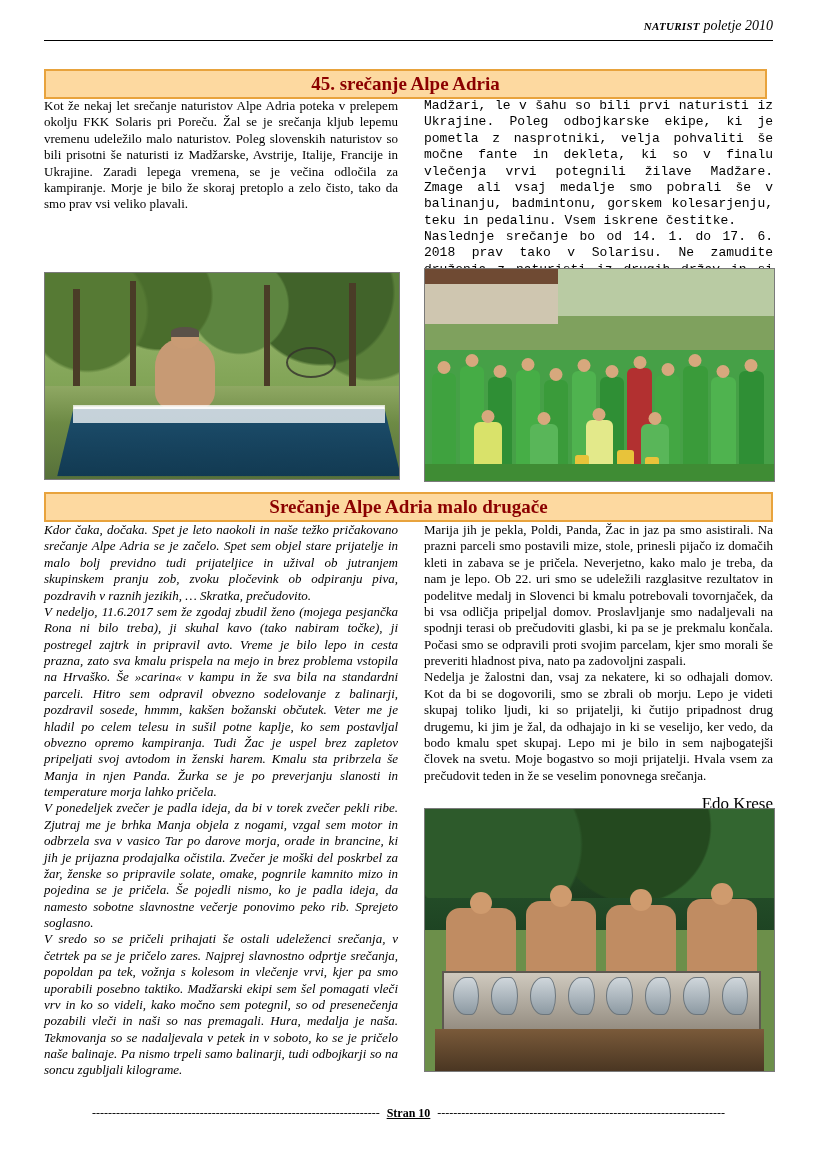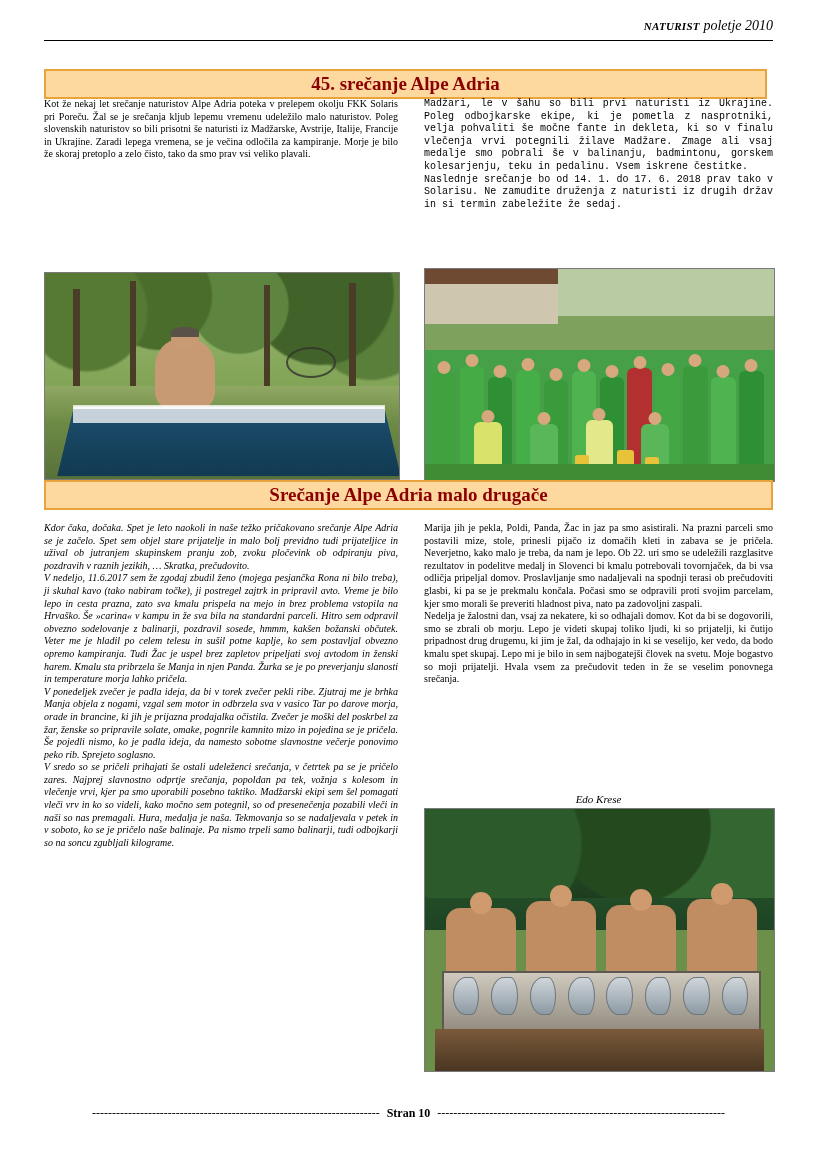--- a/index.html
+++ b/index.html
@@ -55,39 +55,39 @@
     border: 2px solid #e8a33d;
     height: 30px;
     line-height: 26px;
     text-align: center;
     font-weight: bold;
     font-size: 19px;
     color: #8b0000;
     font-family: "Liberation Serif", serif;
   }
   #title-bar-1 { left: 44px; top: 62px; width: 723px; margin-top: 7px; }
-  #title-bar-2 { left: 44px; top: 480px; width: 729px; }
+  #title-bar-2 { left: 44px; top: 492px; width: 729px; }
 
   
   .col {
     position: absolute;
-    font-size: 10px;
+    font-size: 13px;
     line-height: 1.26;
     text-align: justify;
     font-family: "Liberation Serif", serif;
   }
   .col p { margin: 0 0 0 0; text-indent: 0; }
 
   #a1-left  { left: 44px;  top: 98px; width: 354px; }
   #a1-right { left: 424px; top: 98px; width: 349px; font-family: Liberation Mono, monospace; }
   #a1-sign  { left: 424px; top: 232px; width: 349px; text-align: right; font-style: italic; font-size: 11.5px;}
 
   #a2-left  { left: 44px;  top: 522px; width: 354px; font-style: italic; }
   #a2-right { left: 424px; top: 522px; width: 349px; }
-  #a2-sign  { left: 424px; top: 793px; width: 349px; text-align: center; font-style: italic; font-size: 11px;}
+  #a2-sign  { left: 424px; top: 793px; width: 349px; text-align: right; font-size: 17px;}
 
   
   .photo {
     position: absolute;
     border: 1px solid #7a7a7a;
     overflow: hidden;
     background: #6c8f4a;
   }
   #photo-pingpong { left: 44px;  top: 272px; width: 354px; height: 206px; }
   #photo-group    { left: 424px; top: 268px; width: 349px; height: 212px; }
@@ -185,21 +185,21 @@
     left: 44px;
     top: 1106px;
     width: 729px;
     text-align: center;
     font-size: 12px;
     font-family: "Liberation Serif", serif;
     white-space: nowrap;
     overflow: hidden;
   }
   .footer .dash { letter-spacing: 0px; }
-  .footer .pagenum { font-weight: bold; padding: 0 4px; }
+  .footer .pagenum { font-weight: bold; padding: 0 4px; text-decoration: underline; }
 </style>
 </head>
 <body>
 
 <div class="page">
 
   <div class="masthead">
     <span class="brand">NATURIST</span>
     <span>poletje 2010</span>
   </div>

